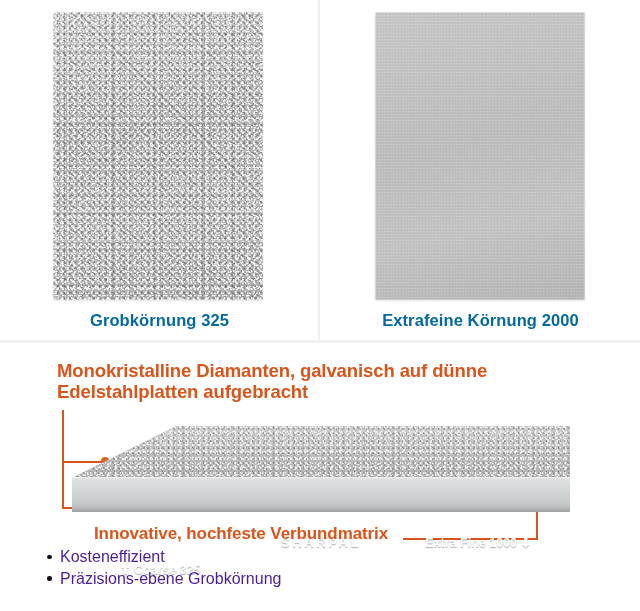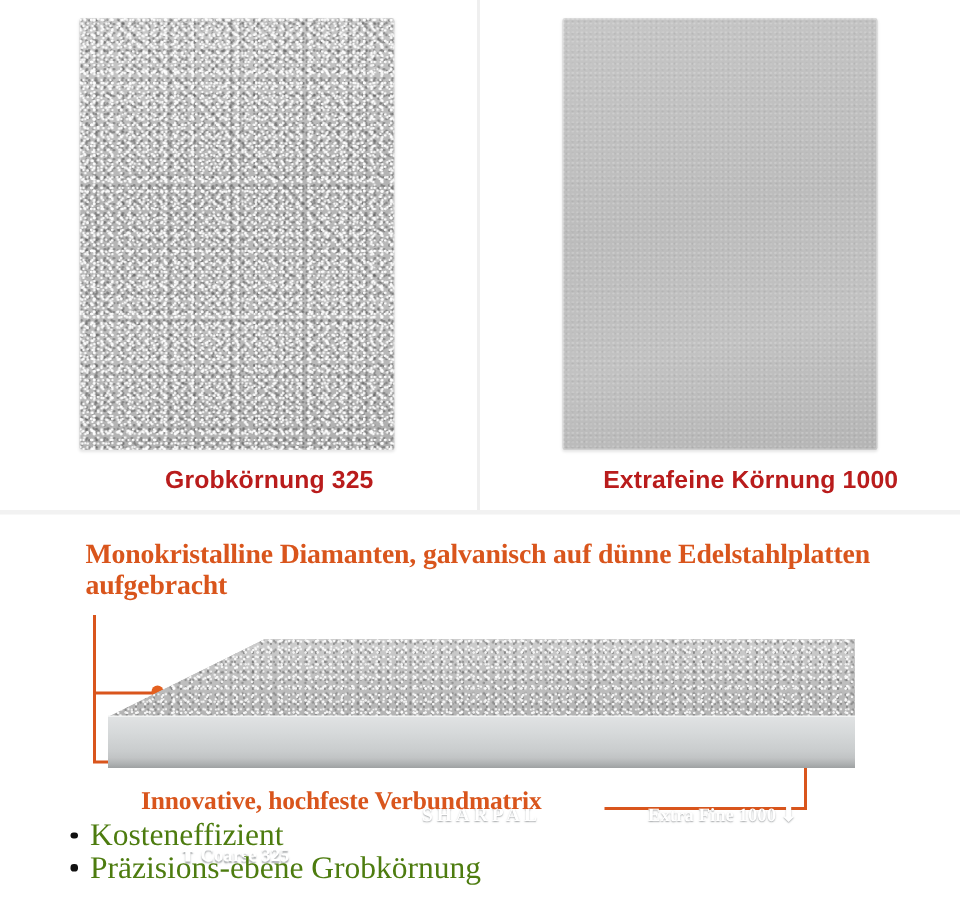--- a/index.html
+++ b/index.html
@@ -92,30 +92,29 @@
                 0 1px 2px rgba(0,0,0,.10);
   }
 
   .swatch-caption {
     position: absolute;
     top: 311px;
     width: 100%;
     text-align: center;
     font-size: 16.5px;
     font-weight: bold;
-    color: #b91c1c;
+    color: #0369a1;
     letter-spacing: .1px;
-    padding-left: 20px;
   }
 
   
   .info {
     position: absolute;
     left: 0; top: 343px;
-    width: 640px; height: 268px; font-family: Liberation Serif, serif;
+    width: 640px; height: 268px;
   }
 
   .headline {
     position: absolute;
     left: 57px; top: 17px;
     width: 545px;
     font-size: 18.5px;
     font-weight: bold;
     color: #d9551c;
     line-height: 1.16;
@@ -135,22 +134,22 @@
   .bullets {
     position: absolute;
     left: 46px; top: 203px;
     margin: 0;
     padding: 0;
     list-style: none;
   }
   .bullets li {
     position: relative;
     padding-left: 14px;
-    font-size: 21px;
-    color: #4d7c0f;
+    font-size: 16px;
+    color: #4c1d95;
     line-height: 21.5px;
   }
   .bullets li::before {
     content: "";
     position: absolute;
     left: 1px; top: 8.5px;
     width: 4.5px; height: 4.5px;
     border-radius: 50%;
     background: #111111;
   }
@@ -237,21 +236,21 @@
 
 <div class="panels">
 
   <div class="panel panel-left">
     <div class="swatch swatch-coarse"></div>
     <div class="swatch-caption">Grobkörnung 325</div>
   </div>
 
   <div class="panel panel-right">
     <div class="swatch swatch-fine"></div>
-    <div class="swatch-caption">Extrafeine Körnung 1000</div>
+    <div class="swatch-caption">Extrafeine Körnung 2000</div>
   </div>
 
   <div class="panel-divider-v"></div>
   <div class="panel-divider-h"></div>
 </div>
 
 <div class="info">
 
   <div class="headline">Monokristalline Diamanten, galvanisch auf dünne Edelstahlplatten aufgebracht</div>
 

